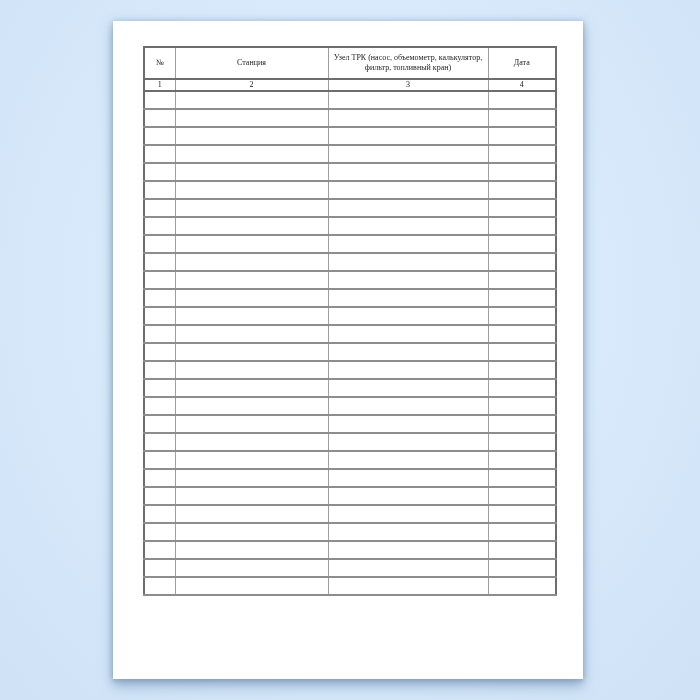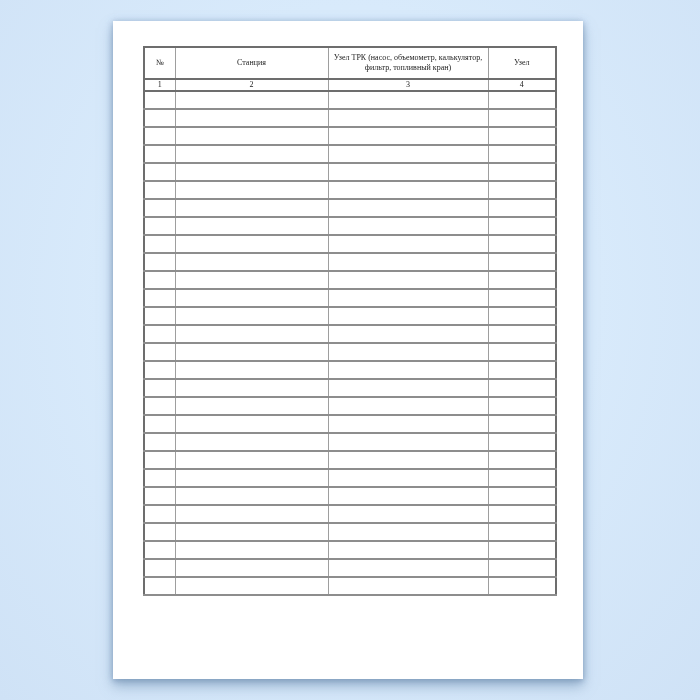--- a/index.html
+++ b/index.html
@@ -74,21 +74,21 @@
       <col style="width:31px">
       <col style="width:153px">
       <col style="width:160px">
       <col style="width:68px">
     </colgroup>
     <thead>
       <tr class="header-row">
         <th>№</th>
         <th>Станция</th>
         <th>Узел ТРК (насос, объемометр, калькулятор, фильтр, топливный кран)</th>
-        <th>Узел</th>
+        <th>Дата</th>
       </tr>
       <tr class="numbers-row">
         <td>1</td>
         <td>2</td>
         <td>3</td>
         <td>4</td>
       </tr>
     </thead>
     <tbody>
     <tr class="body-row">

